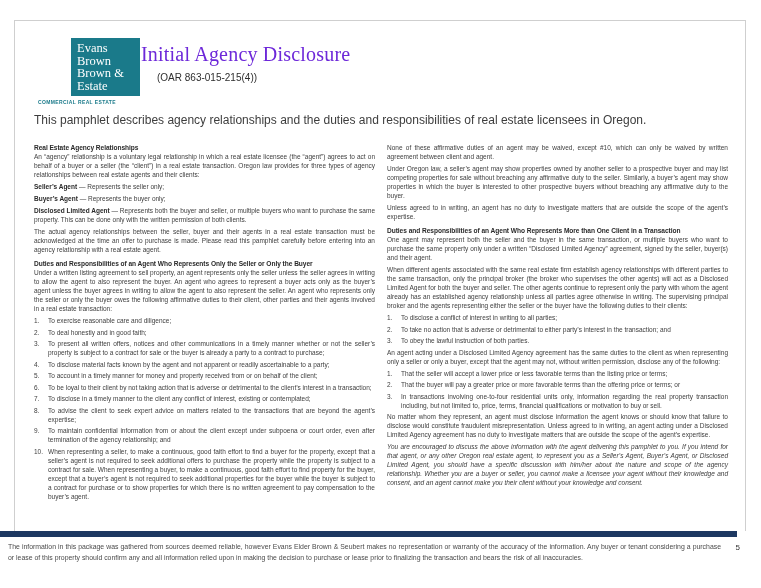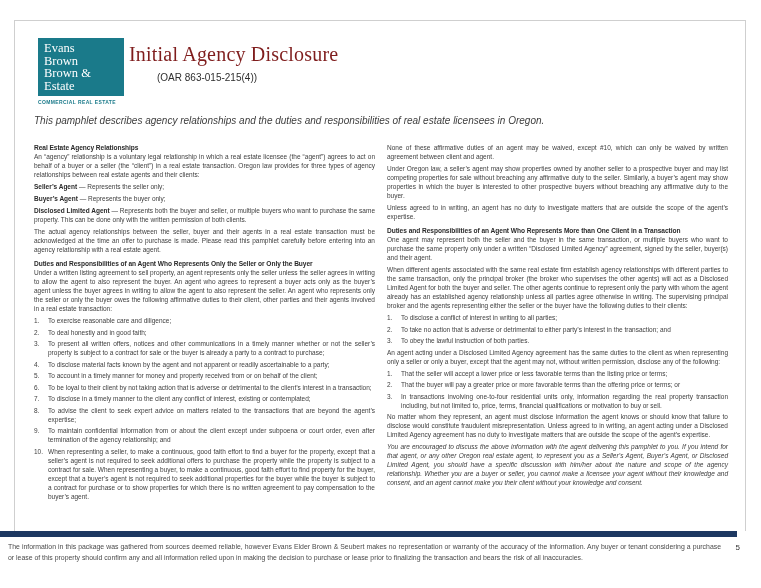--- a/index.html
+++ b/index.html
@@ -20,45 +20,47 @@
     border-left: 1px solid #cfcfcf;
     border-right: 1px solid #cfcfcf;
     background: #ffffff;
   }
   
   .logo-block { position: absolute; left: 23px; top: 17px; width: 71px; }
   .logo-square {
     background: #1a7a8a;
     color: #ffffff;
     padding: 4px 0 20px 6px;
-    width: 86px; height: 58px;
+    width: 69px; height: 58px;
     font-family: "Liberation Serif", serif;
     font-size: 12.5px;
     line-height: 12.5px;
     font-weight: 500;
+    margin-left: 33px;
   }
   .logo-tagline {
     margin-top: 3px;
     color: #1a7a8a;
     font-size: 5px;
     letter-spacing: 0.38px;
     white-space: nowrap;
     font-weight: bold;
   }
   
   .title-block { position: absolute; left: 114px; top: 22px; }
   .doc-title {
     font-family: "Liberation Serif", serif;
     font-size: 20px;
-    color: #7f1d1d;
+    color: #6d28d9;
     letter-spacing: 0.2px;
+    margin-left: 12px;
   }
   .doc-subtitle { margin-top: 6px; font-size: 10px; color: #2e2e2e; margin-left: 28px; }
   
-  .intro { position: absolute; left: 19px; right: 16px; top: 93px; font-size: 10px; line-height: 13px; color: #3d3d3d; font-style: italic; }
+  .intro { position: absolute; left: 19px; right: 16px; top: 93px; font-size: 12px; line-height: 13px; color: #3d3d3d; }
   
   .columns {
     position: absolute;
     left: 19px; right: 17px; top: 122px;
     display: flex; gap: 12px;
   }
   .col { flex: 1; min-width: 0; font-size: 6.5px; line-height: 9px; color: #3d3d3d; text-align: justify; }
   .col-heading {
     font-size: 6.6px;
     font-weight: bold;

